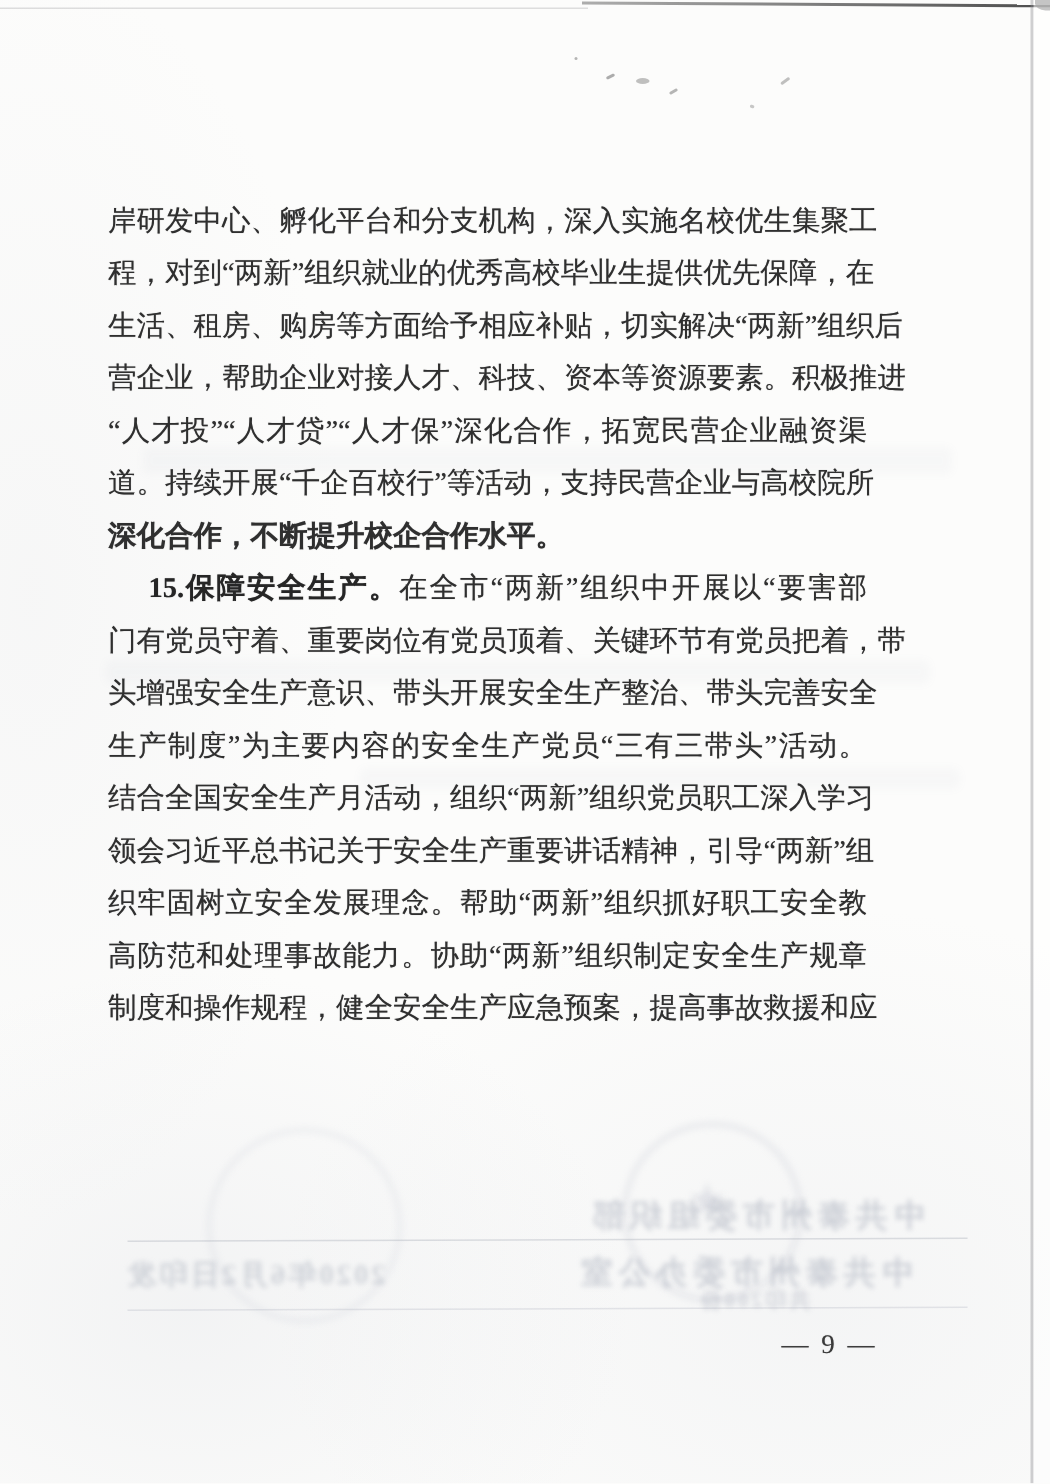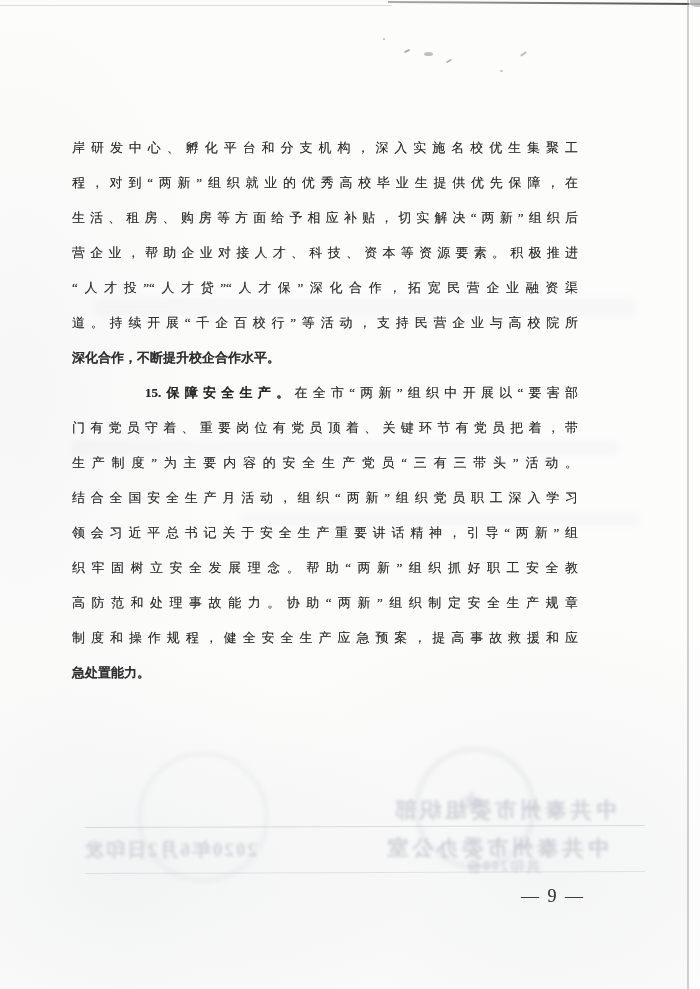--- a/index.html
+++ b/index.html
@@ -32,28 +32,28 @@
 
   .ghost-band { position:absolute; background:#8b93a8; opacity:0.045; filter:blur(3px); border-radius:4px; }
 
   
   .doc-body {
     position:absolute; left:72px; top:130px; width:506px;
     color:#2f2f2f;
   }
   .line {
     height:35px; line-height:35px;
-    font-size:13px;
+    font-size:19px;
     text-align:justify; text-align-last:justify;
     text-shadow:0 0 0.5px rgba(45,45,45,0.55);
     white-space:nowrap;
   }
   .line.short { text-align-last:left;font-weight:bold; }
   .line.indent { text-indent:27px; }
-  .bold-prefix { font-weight:bold; color:#262626;margin-left:46px; }
+  .bold-prefix { font-weight:bold; color:#262626; }
 
   
   .seal { position:absolute; border-radius:50%; filter:blur(2.5px); }
   .seal-1 { left:415px; top:748px; width:114px; height:114px; border:3px solid rgba(168,174,192,0.22); }
   .seal-2 { left:138px; top:752px; width:124px; height:124px; border:3px solid rgba(168,174,192,0.15); }
   .seal-star { position:absolute; left:458px; top:786px; font-size:30px; line-height:30px;
                color:rgba(168,174,192,0.28); filter:blur(2px); transform:scaleX(-1); }
   .bleed { position:absolute; transform:scaleX(-1); filter:blur(1.7px); font-weight:bold;
            color:rgba(148,155,172,0.42); white-space:nowrap; }
   .bleed-row1 { left:388px; top:796px; width:228px; font-size:21px; letter-spacing:4px; }
@@ -96,27 +96,27 @@
   <div class="doc-body">
       <div class="line">岸研发中心、孵化平台和分支机构，深入实施名校优生集聚工</div>
       <div class="line">程，对到“两新”组织就业的优秀高校毕业生提供优先保障，在</div>
       <div class="line">生活、租房、购房等方面给予相应补贴，切实解决“两新”组织后</div>
       <div class="line">营企业，帮助企业对接人才、科技、资本等资源要素。积极推进</div>
       <div class="line">“人才投”“人才贷”“人才保”深化合作，拓宽民营企业融资渠</div>
       <div class="line">道。持续开展“千企百校行”等活动，支持民营企业与高校院所</div>
       <div class="line short">深化合作，不断提升校企合作水平。</div>
       <div class="line indent"><span class="bold-prefix">15.保障安全生产。</span>在全市“两新”组织中开展以“要害部</div>
       <div class="line">门有党员守着、重要岗位有党员顶着、关键环节有党员把着，带</div>
+      <div class="line">头增强安全生产意识、带头开展安全生产整治、带头完善安全</div>
       <div class="line">生产制度”为主要内容的安全生产党员“三有三带头”活动。</div>
       <div class="line">结合全国安全生产月活动，组织“两新”组织党员职工深入学习</div>
       <div class="line">领会习近平总书记关于安全生产重要讲话精神，引导“两新”组</div>
       <div class="line">织牢固树立安全发展理念。帮助“两新”组织抓好职工安全教</div>
       <div class="line">高防范和处理事故能力。协助“两新”组织制定安全生产规章</div>
       <div class="line">制度和操作规程，健全安全生产应急预案，提高事故救援和应</div>
-      <div class="line short">急处置能力。</div>
     </div>
 
   <div class="seal seal-1"></div>
   <div class="seal seal-2"></div>
   <div class="seal-star">★</div>
 
   <div class="bleed bleed-row1">中共泰州市委组织部</div>
   <div class="hairline hairline-1"></div>
   <div class="bleed bleed-row2-right">中共泰州市委办公室</div>
   <div class="bleed bleed-row2-left">2020年6月2日印发</div>

